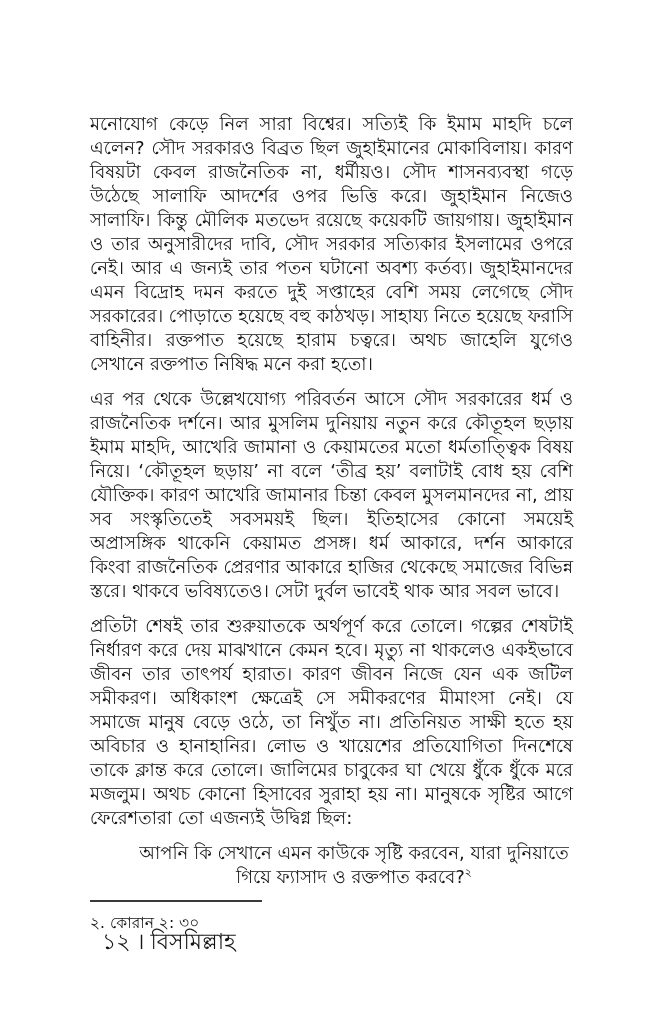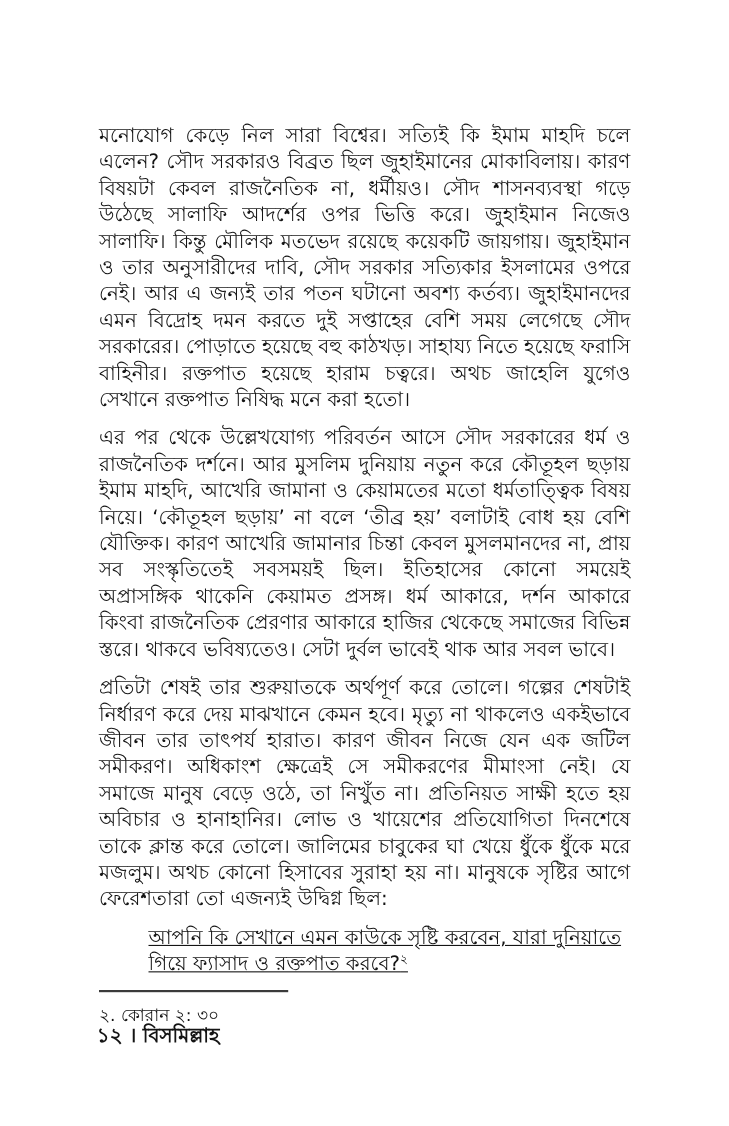--- a/index.html
+++ b/index.html
@@ -19,22 +19,21 @@
     top: 112px;
     width: 483px;
     font-size: 18px;
     line-height: 24px;
     text-align: justify;
   }
   .para { margin: 0 0 11px 0; }
   .quote {
     margin: 0 0 11px 0;
     padding-left: 45px;
-    text-align: left;
-    text-decoration: underline;
+    text-align: center;
   }
   .quote sup {
     font-size: 11px;
     line-height: 0;
     vertical-align: super;
   }
   .footnote-rule {
     width: 172px;
     height: 0;
     border: none;
@@ -42,26 +41,25 @@
     margin: 10px 0 11px 0;
   }
   .footnote {
     font-size: 15.5px;
     line-height: 20px;
     text-align: left;
   }
   .footnote .fn-marker { margin-right: 5px; }
   .page-footer {
     position: absolute;
-    left: 88px;
+    left: 102px;
     top: 930px;
-    font-size: 18px;
+    font-size: 22px;
     line-height: 24px;
     white-space: nowrap;
-    font-weight: bold;
   }
   .page-footer .sep { margin: 0 6px; }
 </style>
 </head>
 <body>
 
 <div class="page">
 
   <main class="text-block">
 

